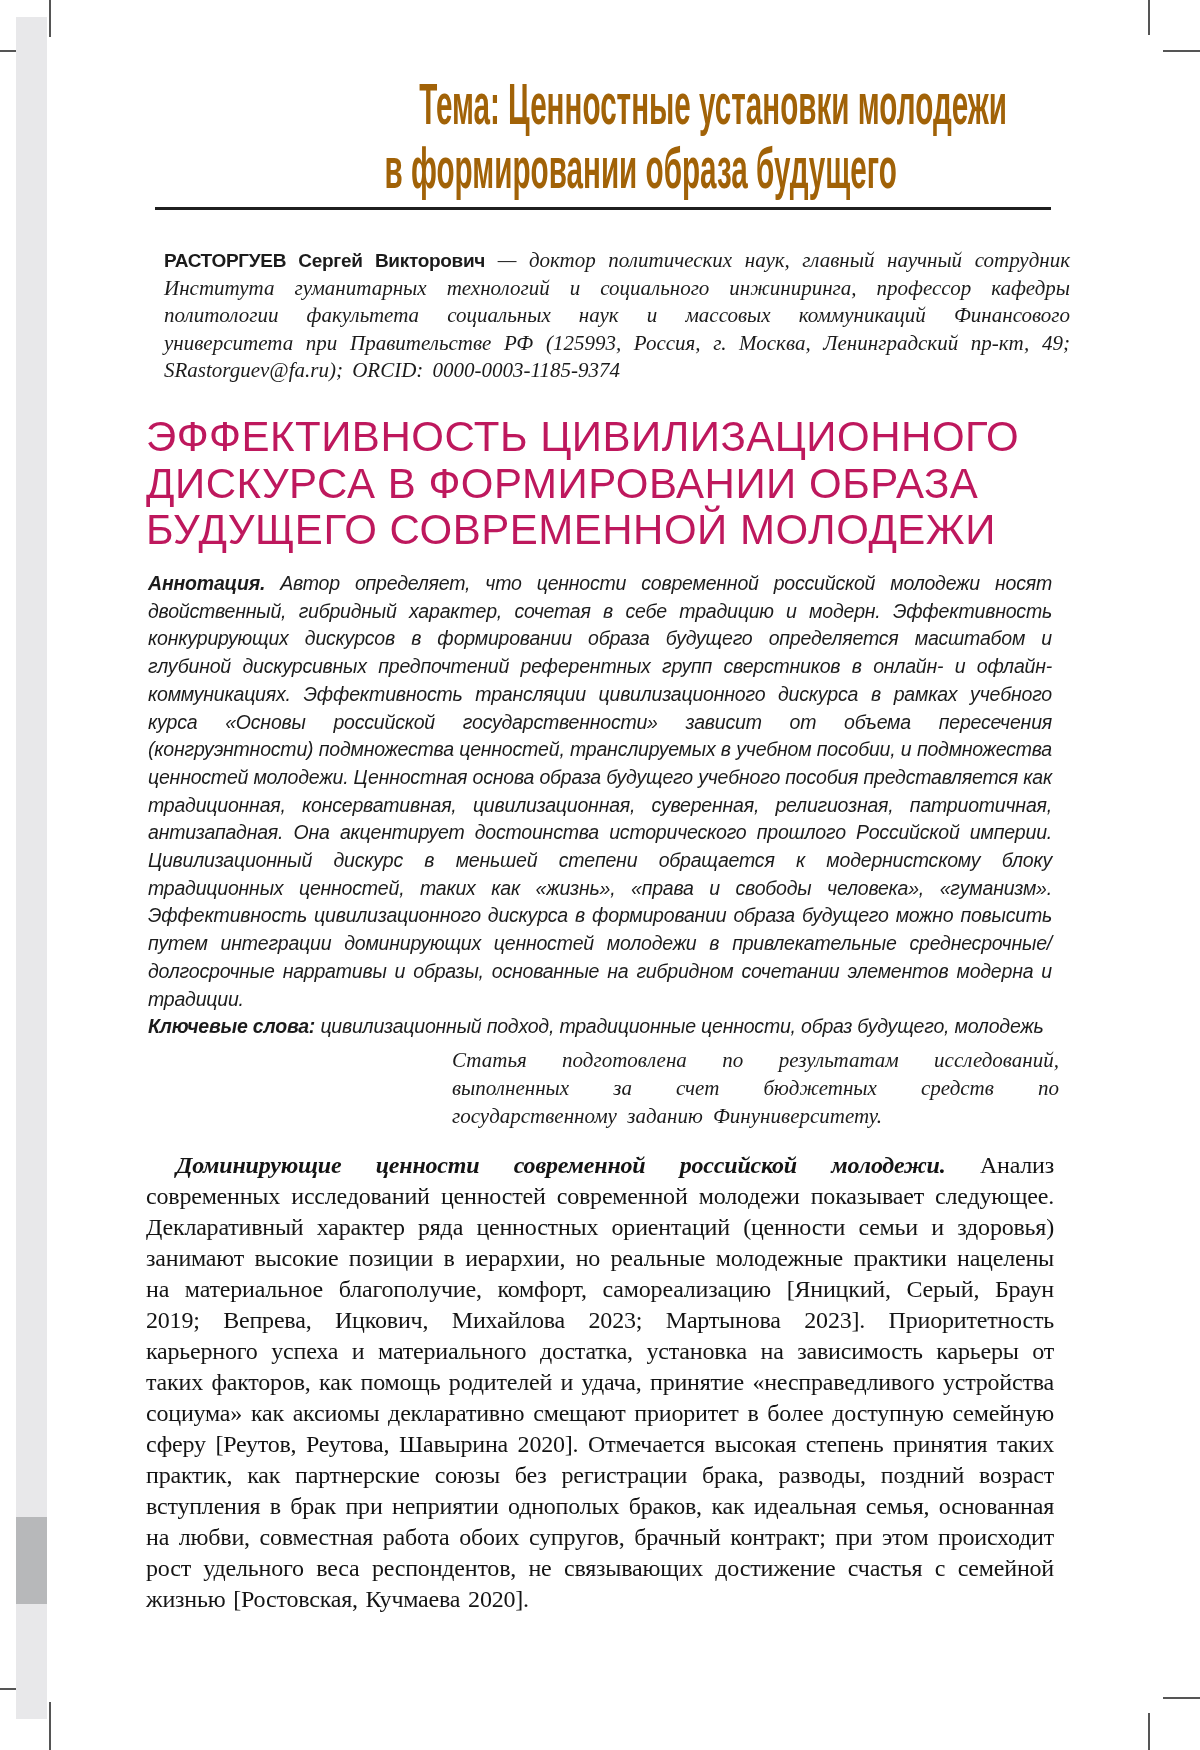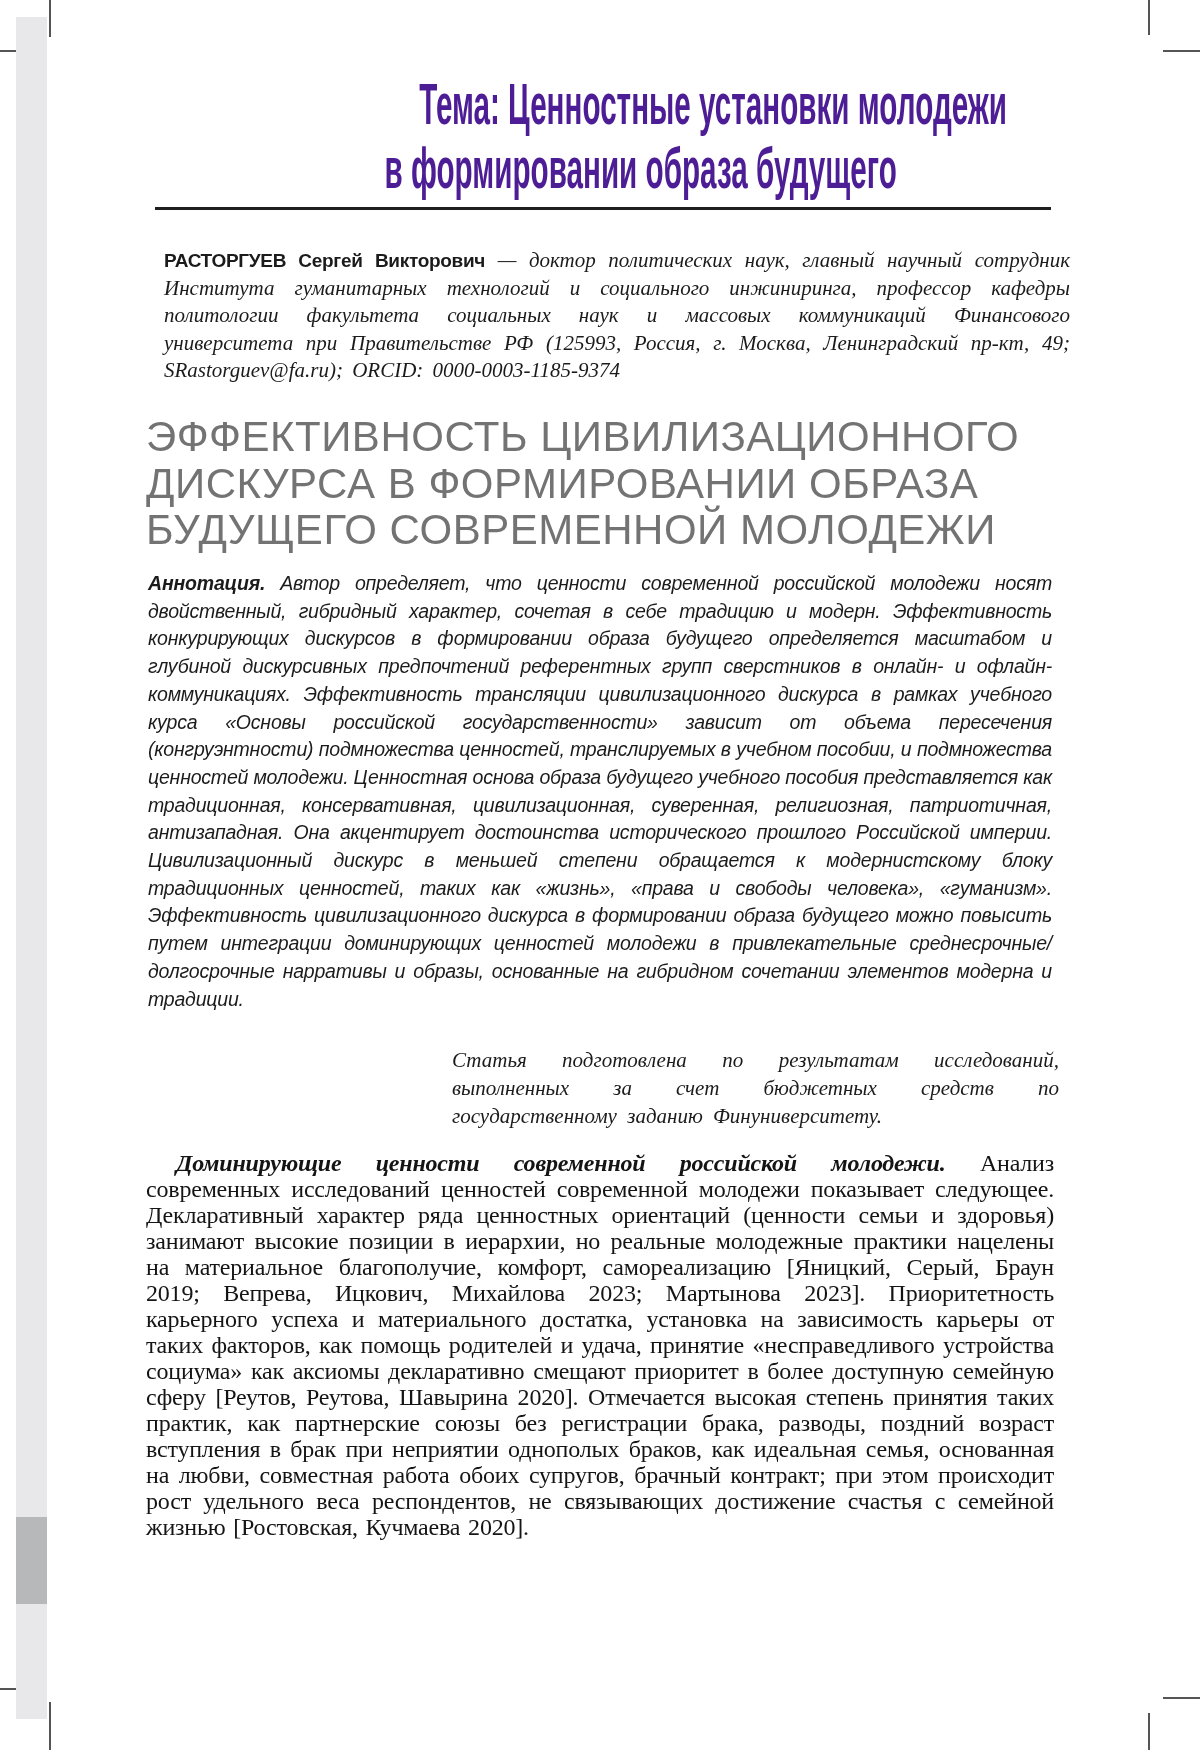--- a/index.html
+++ b/index.html
@@ -32,21 +32,21 @@
   .rail{position:absolute;left:16px;top:17px;width:31px;height:1702px;background:var(--rail);}
   .rail-dark{position:absolute;left:0;top:1500px;width:100%;height:87px;background:var(--rail-dark);}
   
   .head-title{
     position:absolute;left:148px;top:72px;width:904px;
     text-align:center;
     font-family:"Liberation Sans", sans-serif;
     font-weight:bold;
     font-size:57px;
     line-height:64px;
-    color:#4c1d95;
+    color:#a16207;
     white-space:nowrap;
   }
   .head-title .cline{display:inline-block;transform:scaleX(0.52);transform-origin:50% 50%;}
   .title-rule{position:absolute;left:155px;top:207px;width:896px;height:3px;background:#1f1f1f;}
   
   .author{
     position:absolute;left:164px;top:226px;width:906px;
     font-family:"Liberation Serif", serif;
     font-style:italic;
     font-size:21px;line-height:27.6px;
@@ -58,21 +58,21 @@
     font-family:"Liberation Sans", sans-serif;
     font-size:19px;letter-spacing:-0.3px;
   }
   
   .art-title{
     position:absolute;left:146px;top:414px;width:910px;
     font-family:"Liberation Sans", sans-serif;
     font-weight:400;
     font-size:42px;line-height:46.5px;
     letter-spacing:0.5px;
-    color:#737373;
+    color:#be185d;
     margin:0;
   }
   
   .abs-block{
     position:absolute;left:148px;top:570px;width:904px;
     font-family:"Liberation Sans", sans-serif;
     font-style:italic;
     font-size:19.5px;line-height:27.7px;
     text-align:justify;
     letter-spacing:-0.2px;
@@ -86,21 +86,21 @@
     font-style:italic;
     font-size:21px;line-height:27.8px;
     text-align:justify;
     word-spacing:5px;
     margin-left:7px;
   }
   
   .body-para{
     position:absolute;left:146px;top:1126px;width:908px;
     font-family:"Liberation Serif", serif;
-    font-size:24px;line-height:26px;
+    font-size:24px;line-height:31px;
     text-align:justify;
     text-indent:30px;
     letter-spacing:-0.2px;
     word-spacing:2px;
     color:#141414;
   }
   .body-lead{font-weight:bold;font-style:italic;}
 </style>
 </head>
 <body>
@@ -127,20 +127,22 @@
   <div class="title-rule"></div>
 
   <p class="author"><span class="a-name">РАСТОРГУЕВ Сергей Викторович</span>
     <span>— доктор политических наук, главный научный сотрудник Института гуманитарных технологий и социального инжиниринга, профессор кафедры политологии факультета социальных наук и массовых коммуникаций Финансового университета при Правительстве РФ (125993, Россия, г. Москва, Ленинградский пр-кт, 49; SRastorguev@fa.ru); ORCID: 0000-0003-1185-9374</span></p>
 
   <h1 class="art-title">ЭФФЕКТИВНОСТЬ ЦИВИЛИЗАЦИОННОГО ДИСКУРСА В ФОРМИРОВАНИИ ОБРАЗА БУДУЩЕГО СОВРЕМЕННОЙ МОЛОДЕЖИ</h1>
 
   <div class="abs-block">
     <p><span class="abs-label">Аннотация.</span>
       <span>Автор определяет, что ценности современной российской молодежи носят двойственный, гибридный характер, сочетая в себе традицию и модерн. Эффективность конкурирующих дискурсов в формировании образа будущего определяется масштабом и глубиной дискурсивных предпочтений референтных групп сверстников в онлайн- и офлайн-коммуникациях. Эффективность трансляции цивилизационного дискурса в рамках учебного курса «Основы российской государственности» зависит от объема пересечения (конгруэнтности) подмножества ценностей, транслируемых в учебном пособии, и подмножества ценностей молодежи. Ценностная основа образа будущего учебного пособия представляется как традиционная, консервативная, цивилизационная, суверенная, религиозная, патриотичная, антизападная. Она акцентирует достоинства исторического прошлого Российской империи. Цивилизационный дискурс в меньшей степени обращается к модернистскому блоку традиционных ценностей, таких как «жизнь», «права и свободы человека», «гуманизм». Эффективность цивилизационного дискурса в формировании образа будущего можно повысить путем интеграции доминирующих ценностей молодежи в привлекательные среднесрочные/долгосрочные нарративы и образы, основанные на гибридном сочетании элементов модерна и традиции.</span></p>
+    <p><span class="kw-label">Ключевые слова:</span>
+      <span>цивилизационный подход, традиционные ценности, образ будущего, молодежь</span></p>
   </div>
 
   <p class="funding">Статья подготовлена по результатам исследований, выполненных за счет бюджетных средств по государственному заданию Финуниверситету.</p>
 
   <p class="body-para"><span class="body-lead">Доминирующие ценности современной российской молодежи.</span>
     <span>Анализ современных исследований ценностей современной молодежи показывает следующее. Декларативный характер ряда ценностных ориентаций (ценности семьи и здоровья) занимают высокие позиции в иерархии, но реальные молодежные практики нацелены на материальное благополучие, комфорт, самореализацию [Яницкий, Серый, Браун 2019; Вепрева, Ицкович, Михайлова 2023; Мартынова 2023]. Приоритетность карьерного успеха и материального достатка, установка на зависимость карьеры от таких факторов, как помощь родителей и удача, принятие «несправедливого устройства социума» как аксиомы декларативно смещают приоритет в более доступную семейную сферу [Реутов, Реутова, Шавырина 2020]. Отмечается высокая степень принятия таких практик, как партнерские союзы без регистрации брака, разводы, поздний возраст вступления в брак при неприятии однополых браков, как идеальная семья, основанная на любви, совместная работа обоих супругов, брачный контракт; при этом происходит рост удельного веса респондентов, не связывающих достижение счастья с семейной жизнью [Ростовская, Кучмаева 2020].</span></p>
 
 </div>
 
 </body></html>

